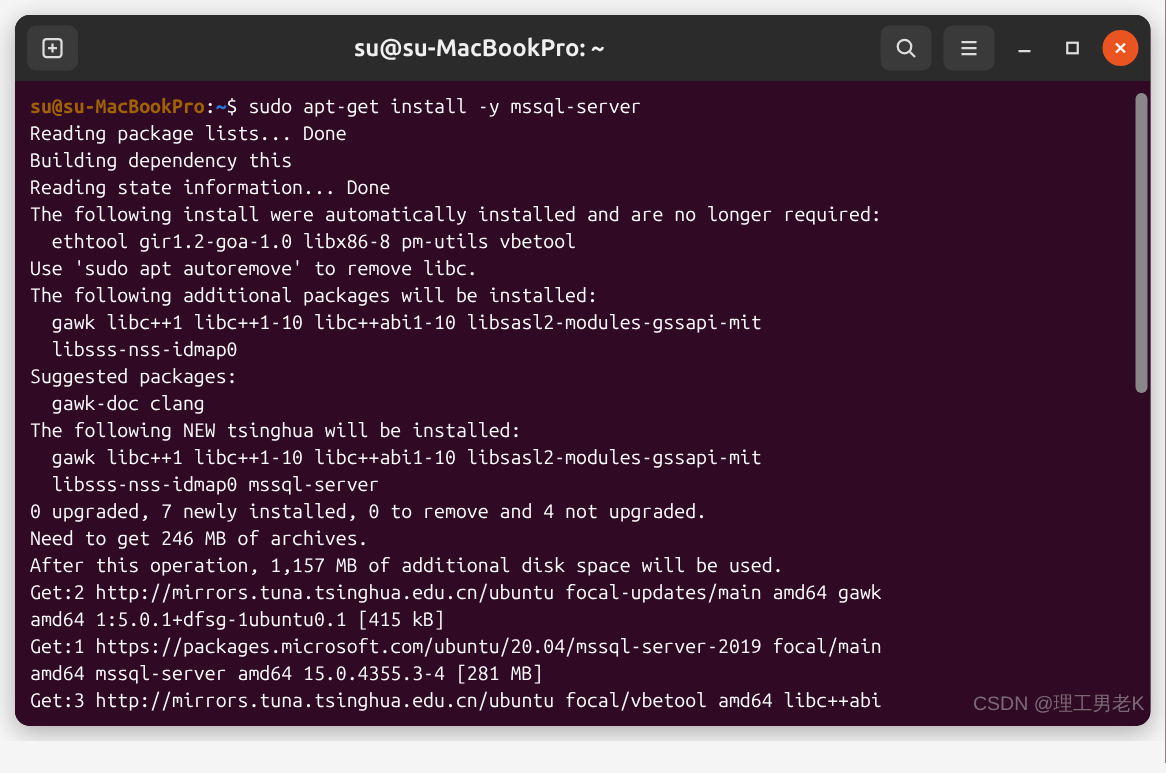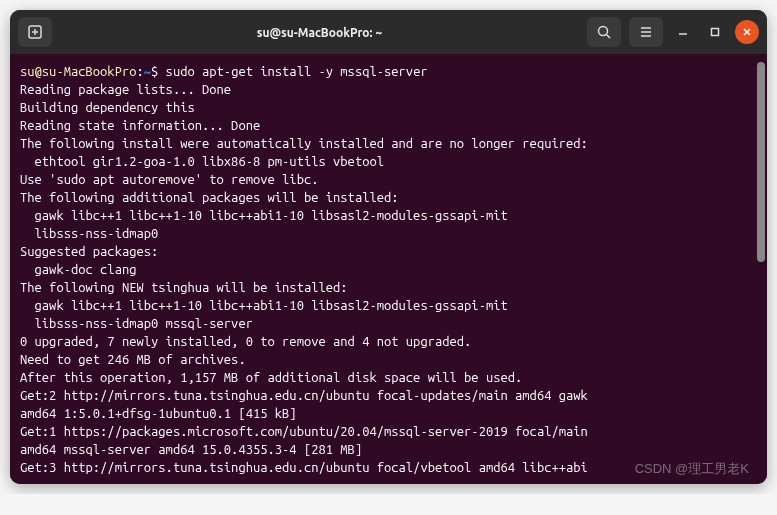--- a/index.html
+++ b/index.html
@@ -31,21 +31,21 @@
     .titlebar-left {
       display: flex;
       align-items: center;
       gap: 4px;
     }
     .titlebar-center {
       flex: 1;
       text-align: center;
       color: #f0f0f0;
       font-family: Ubuntu, sans-serif;
-      font-size: 12px;
+      font-size: 16px;
       font-weight: bold;
     }
     .titlebar-right {
       display: flex;
       align-items: center;
       gap: 8px;
     }
     .tb-btn {
       width: 34px;
       height: 30px;
@@ -84,27 +84,27 @@
     }
     .scrollbar-track {
       position: absolute;
       right: 2px;
       top: 52px;
       width: 8px;
       height: 200px;
       background: #888;
       border-radius: 4px;
     }
-    .green-bright { color: #fef9c3; font-weight: normal; }
+    .green-bright { color: #a16207; font-weight: bold; }
     .blue-bright { color: #2a7bde; font-weight: bold; }
     .white { color: #ffffff; }
     .watermark {
       position: absolute;
       bottom: 6px;
-      right: 18px;
+      right: 4px;
       color: rgba(200,200,200,0.5);
       font-family: sans-serif;
       font-size: 13px;
       pointer-events: none;
     }
     svg { display: block; }
   </style>
 </head>
 <body>
 

